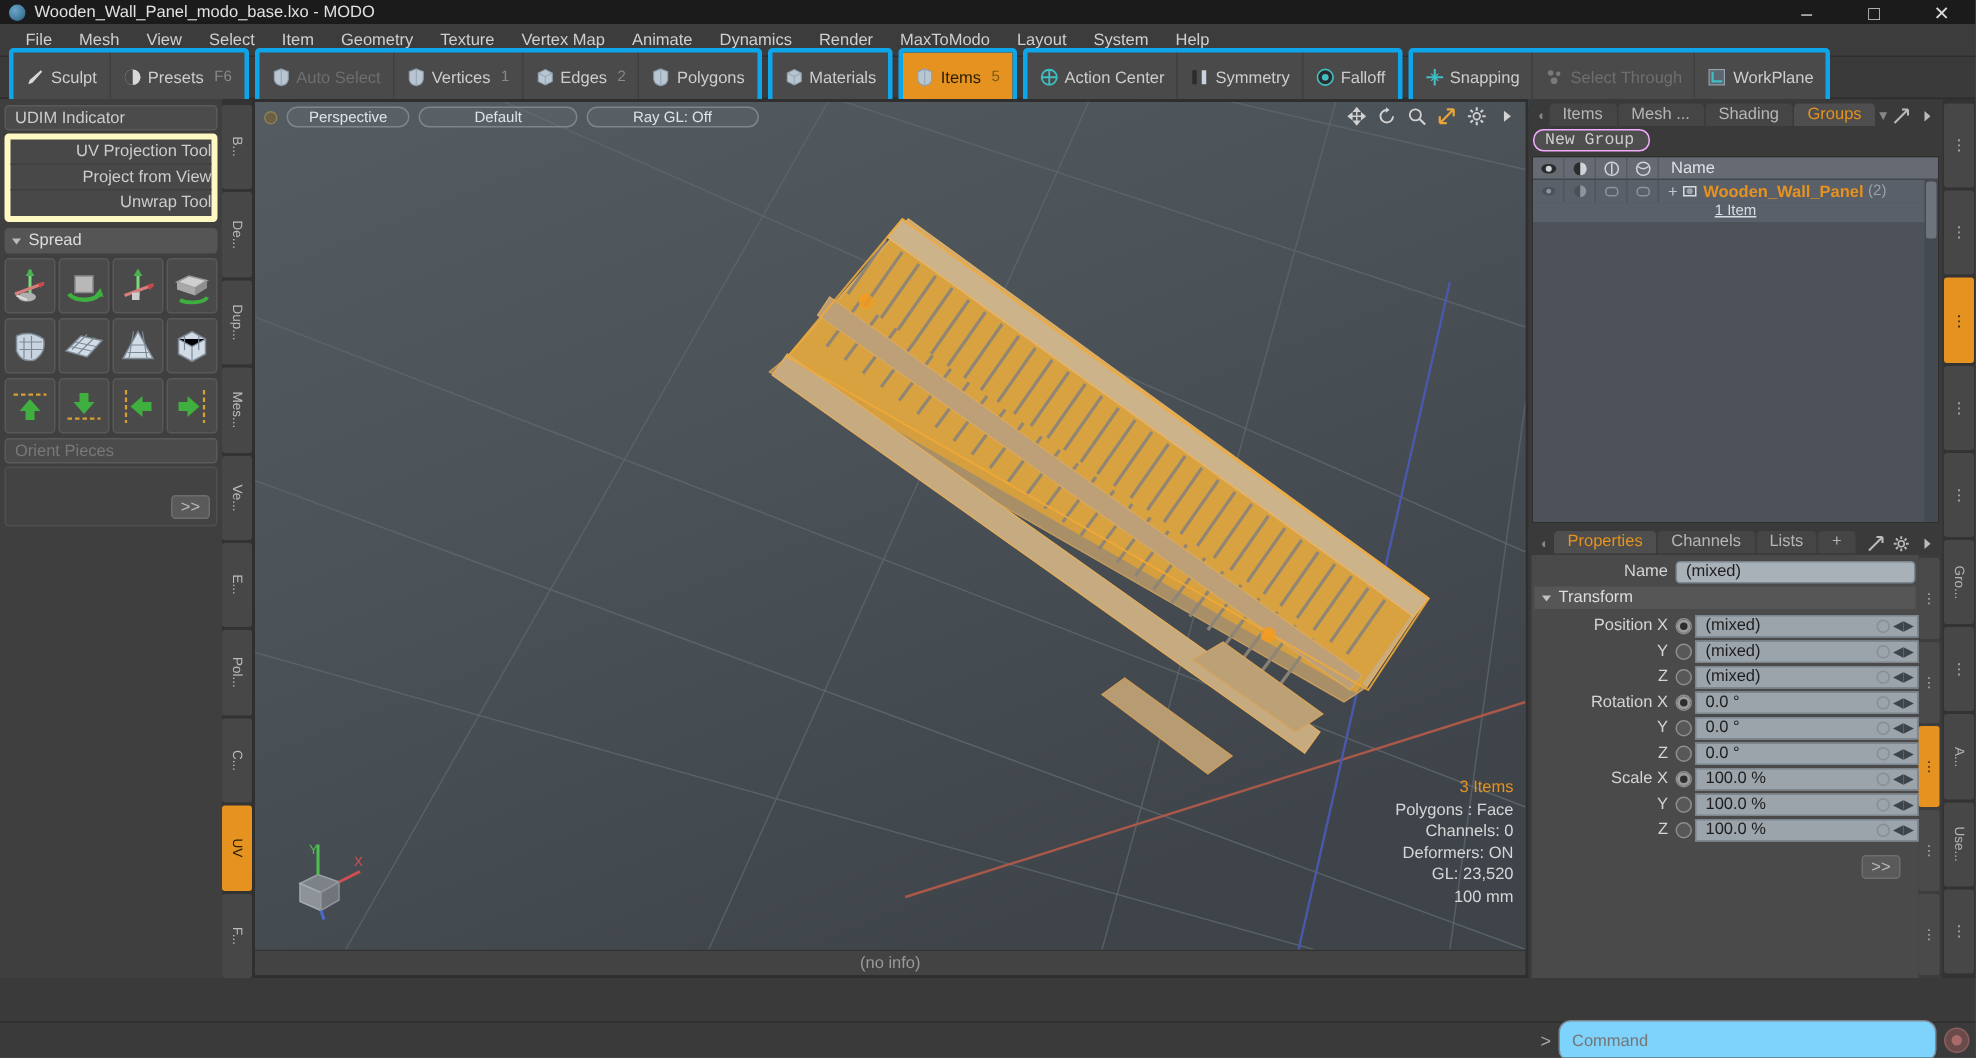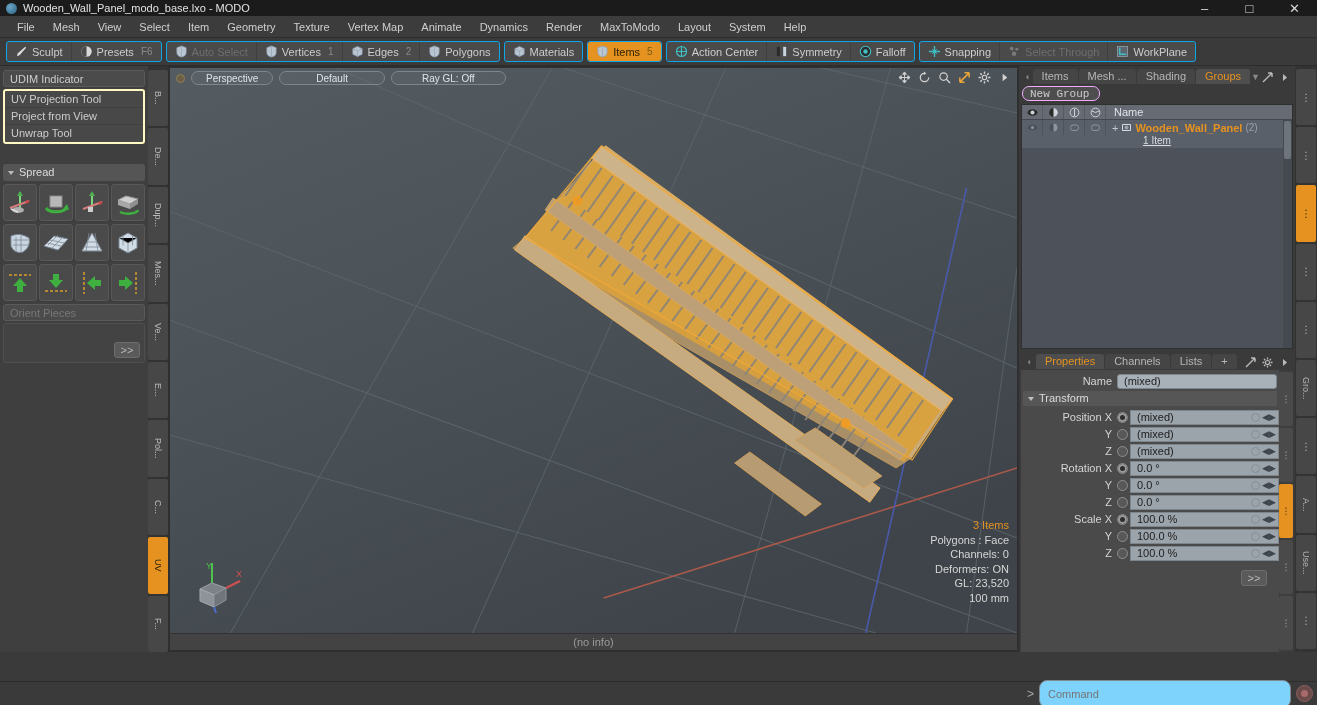--- a/index.html
+++ b/index.html
@@ -38,22 +38,22 @@
   .menubar span {
     padding: 0 9px; color: #cfcfcf; font-size: 11px; line-height: 22px; white-space: nowrap;
   }
 
   
   .modebar {
     height: 28px; background: #3a3a3a; display: flex; align-items: center;
     padding: 0 6px; gap: 4px; border-bottom: 1px solid #2c2c2c;
   }
   .tbgroup {
-    display: flex; align-items: center; height: 21px;
-    background: #4a4a4a; border: 1px solid #0ea5e9; border-radius: 3px; overflow: hidden;
+    display: flex; align-items: center; height: 39px;
+    background: #4a4a4a; border: 3px solid #0ea5e9; border-radius: 3px; overflow: hidden;
   }
   .tbitem {
     display: flex; align-items: center; gap: 4px; height: 100%;
     padding: 0 8px; color: #cdcdcd; font-size: 11px; white-space: nowrap;
     border-right: 1px solid #3f3f3f;
   }
   .tbitem:last-child { border-right: none; }
   .tbitem.dim { color: #6e6e6e; }
   .tbitem.active { background: #e59220; color: #2a2000; }
   .tbitem .num { color: #8a8a8a; margin-left: 3px; font-size: 10px; }
@@ -64,21 +64,21 @@
   .main { display: flex; height: 586px; background: #3a3a3a; }
 
   
   .leftpanel { width: 148px; background: #3f3f3f; padding: 4px 3px; flex: 0 0 auto; }
   .lbtn {
     height: 17px; line-height: 16px; background: #4b4b4b; border: 1px solid #5a5a5a;
     border-radius: 3px; color: #ccc; padding-left: 6px; margin-bottom: 2px;
     font-size: 11px; white-space: nowrap; overflow: hidden;
   }
   .lbtn.dim { color: #787878; }
-  .lgroup { background: #484848; border: 2px solid #fef9c3; border-radius: 3px; margin-bottom: 20px; }
+  .lgroup { background: #484848; border: 4px solid #fef9c3; border-radius: 3px; margin-bottom: 4px; text-align: right; }
   .lgroup .lbtn { border: none; background: transparent; border-radius: 0; margin: 0; border-bottom: 1px solid #3f3f3f; }
   .lgroup .lbtn:last-child { border-bottom: none; }
   .lhdr {
     height: 17px; line-height: 16px; background: #555; color: #ddd;
     padding-left: 16px; font-size: 11px; border-radius: 3px; margin-bottom: 3px; position: relative;
   }
   .lhdr::before {
     content: ""; position: absolute; left: 6px; top: 6px;
     border-left: 4px solid #bbb; border-top: 3px solid transparent;
     border-bottom: 3px solid transparent; transform: rotate(90deg);

